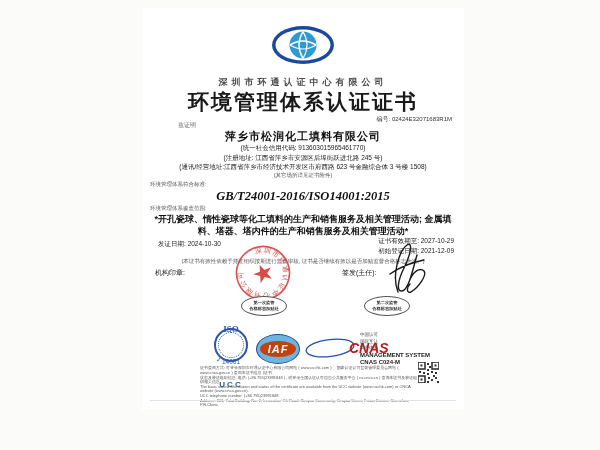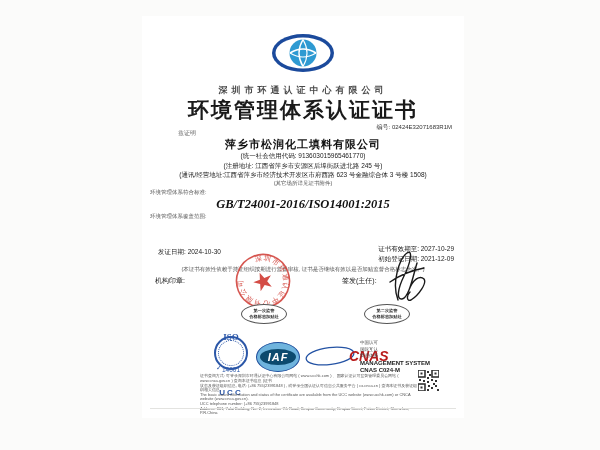--- a/index.html
+++ b/index.html
@@ -4,21 +4,21 @@
 <style>
   html,body{margin:0;padding:0;}
   body{
     width:600px;height:450px;position:relative;overflow:hidden;
     background:#fbfbfa;
     font-family:"Liberation Sans",sans-serif;
     color:#222;
   }
   .abs{position:absolute;}
   #paper{
-    position:absolute;left:142px;top:16px;width:322px;height:402px;
+    position:absolute;left:142px;top:8px;width:322px;height:402px;
     background:#ffffff;
   }
   .center{left:0;right:0;text-align:center;}
   .serif{font-family:"Liberation Serif",serif;font-style:italic;}
   .issuer{top:68px;font-size:9px;letter-spacing:4px;color:#4a4a4a;font-weight:bold;}
   .title{top:80px;font-size:21px;font-weight:bold;color:#1a1a1a;letter-spacing:2px;}
   .certno{top:107px;right:12px;font-size:6px;color:#333;}
   .certify{top:113px;left:36px;font-size:6px;color:#666;}
   .company{top:121px;font-size:11px;font-weight:bold;color:#111;letter-spacing:1px;text-align:center;}
   .t65{font-size:6.5px;color:#222;}
@@ -52,21 +52,21 @@
     display:flex;flex-direction:column;align-items:center;justify-content:center;position:relative;gap:24px;
   }
   .isoCircle .inner{
     position:absolute;inset:2px;border:1px dotted #2b57a8;border-radius:50%;
   }
   .isoCircle .iso{font-family:"Liberation Serif",serif;font-weight:bold;font-size:9px;color:#2b57a8;line-height:9px;z-index:1;}
   .isoCircle .num{font-size:6.5px;color:#2b57a8;line-height:7px;z-index:1;}
   .ucc{font-size:8px;font-weight:bold;color:#2b57a8;letter-spacing:2px;margin-top:18px;}
   .tick{font-size:7px;color:#2b57a8;position:absolute;left:0px;top:26px;}
   #iafMark{left:114px;top:326px;width:42px;height:28px;background:#6fb4dd;border:1px solid #1f4e9c;border-radius:50%;position:absolute;}
-  #iafMark .band{position:absolute;left:3px;right:3px;top:6px;bottom:6px;background:#0c4a6e;border-radius:50%;display:flex;align-items:center;justify-content:center;}
+  #iafMark .band{position:absolute;left:3px;right:3px;top:6px;bottom:6px;background:#c2410c;border-radius:50%;display:flex;align-items:center;justify-content:center;}
   #iafMark .band span{color:#fff;font-weight:bold;font-size:11px;font-style:italic;letter-spacing:1px;}
   #cnasMark{left:163px;top:328px;width:50px;height:24px;}
   #cnasMark .word{position:absolute;left:0;top:4px;width:50px;text-align:left;font-size:14px;font-weight:bold;font-style:italic;color:#b91c1c;letter-spacing:0px;font-family:"Liberation Sans",sans-serif;margin-left:44px;}
   #cnasMark svg{position:absolute;left:0;top:0;}
   #cnasText{left:218px;top:324px;width:100px;}
   #cnasText .cn{font-size:6px;transform:scale(0.75);transform-origin:left top;color:#444;line-height:6.5px;white-space:nowrap;}
   #cnasText .en{font-size:6px;font-weight:bold;color:#222;line-height:7px;white-space:nowrap;}
   
   #fineprint{left:58px;top:358px;width:218px;}
   #fineprint .inner{transform:scale(0.66);transform-origin:left top;width:330px;}
@@ -100,20 +100,21 @@
   <div class="abs center company">萍乡市松润化工填料有限公司</div>
   <div class="abs center t65 credit">(统一社会信用代码: 913603015965461770)</div>
   <div class="abs center t65 reg">(注册地址: 江西省萍乡市安源区后埠街跃进北路 245 号)</div>
   <div class="abs center t65 comm">(通讯/经营地址:江西省萍乡市经济技术开发区市府西路 623 号金融综合体 3 号楼 1508)</div>
   <div class="abs center other">(其它场所详见证书附件)</div>
 
   <div class="abs stdlabel">环境管理体系符合标准:</div>
   <div class="abs center standard serif">GB/T24001-2016/ISO14001:2015</div>
 
   <div class="abs scopelabel">环境管理体系覆盖范围:</div>
+  <div class="abs scope">*开孔瓷球、惰性瓷球等化工填料的生产和销售服务及相关管理活动; 金属填料、塔器、塔内件的生产和销售服务及相关管理活动*</div>
 
   <div class="abs daterow">
     <span>发证日期:</span>
     <span>2024-10-30</span>
   </div>
   <div class="abs dates-right">
     <div>
       <span>证书有效期至:</span>
       <span>2027-10-29</span>
     </div>

